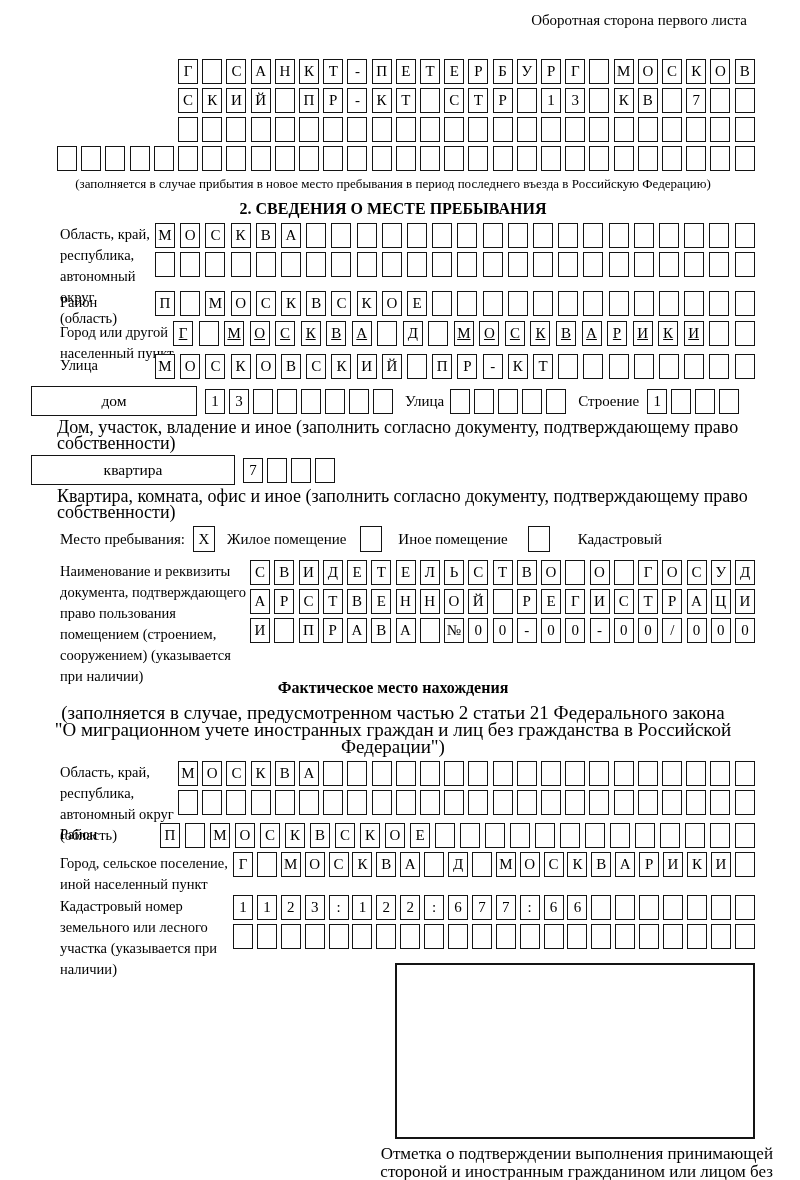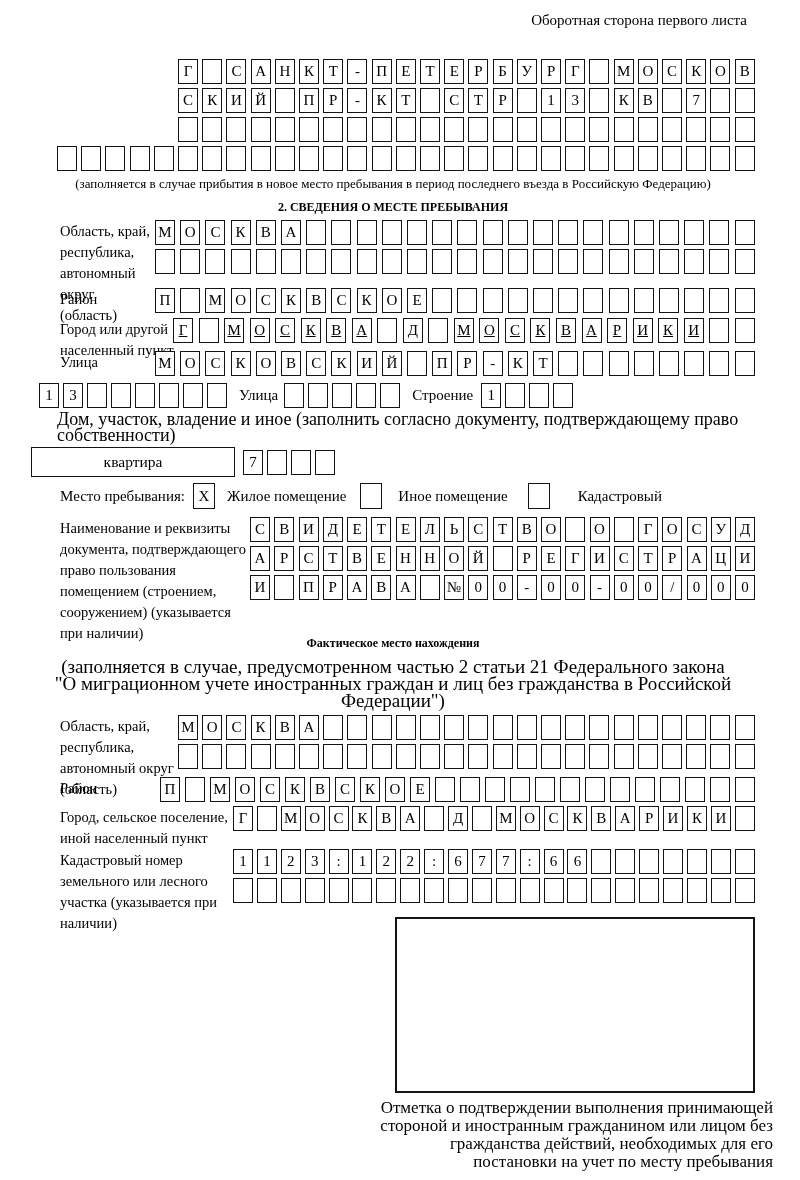--- a/index.html
+++ b/index.html
@@ -20,21 +20,21 @@
   .boxcol{display:flex;flex-direction:column;gap:4px;}
   .cell{
     width:20px;height:25px;box-sizing:border-box;flex:0 0 20px;
     border:1.6px solid #141414;
     display:flex;align-items:center;justify-content:center;
     font-size:15px;background:#fff;
   }
   .boxes-inline{display:flex;gap:4px;}
   .note{font-size:13px;text-align:center;line-height:16px;}
   .note-left{font-size:18px;line-height:16px;margin-left:29px;}
-  .sec-title{font-size:12px;font-weight:bold;text-align:center;}
+  .sec-title{font-size:16px;font-weight:bold;text-align:center;}
   .hbox{
     box-sizing:border-box;border:1.6px solid #141414;height:30px;
     display:flex;align-items:center;justify-content:center;font-size:15.5px;
   }
   .hrow{display:flex;align-items:center;}
   .inline-lbl{font-size:15px;white-space:nowrap;}
   .checkbox{
     width:22px;height:26px;box-sizing:border-box;border:1.6px solid #141414;
     display:flex;align-items:center;justify-content:center;font-size:15px;flex:0 0 22px;
   }
@@ -313,20 +313,21 @@
         <span class="cell"></span>
         <span class="cell"></span>
         <span class="cell"></span>
         <span class="cell"></span>
         <span class="cell"></span>
         <span class="cell"></span>
       </div>
   </div>
 
   <div class="hrow" style="margin-top:7px;">
+    <div class="hbox" style="width:166px;">дом</div>
     <div class="boxes-inline" style="margin-left:8px;">
         <span class="cell">1</span>
         <span class="cell">3</span>
         <span class="cell"></span>
         <span class="cell"></span>
         <span class="cell"></span>
         <span class="cell"></span>
         <span class="cell"></span>
         <span class="cell"></span>
       </div>
@@ -350,20 +351,21 @@
 
   <div class="hrow" style="margin-top:4px;">
     <div class="hbox" style="width:204px;">квартира</div>
     <div class="boxes-inline" style="margin-left:8px;">
         <span class="cell">7</span>
         <span class="cell"></span>
         <span class="cell"></span>
         <span class="cell"></span>
       </div>
   </div>
+  <div class="note-left" style="margin-left:26px;margin-top:3px;">Квартира, комната, офис и иное (заполнить согласно документу, подтверждающему право собственности)</div>
 
   <div class="hrow" style="margin-top:6px;margin-left:29px;">
     <span class="inline-lbl">Место пребывания:</span>
     <span class="checkbox" style="margin-left:8px;">X</span>
     <span class="inline-lbl" style="margin-left:12px;">Жилое помещение</span>
     <span class="checkbox" style="margin-left:14px;"></span>
     <span class="inline-lbl" style="margin-left:16px;">Иное помещение</span>
     <span class="checkbox" style="margin-left:20px;"></span>
     <span class="inline-lbl" style="margin-left:28px;">Кадастровый</span>
   </div>

